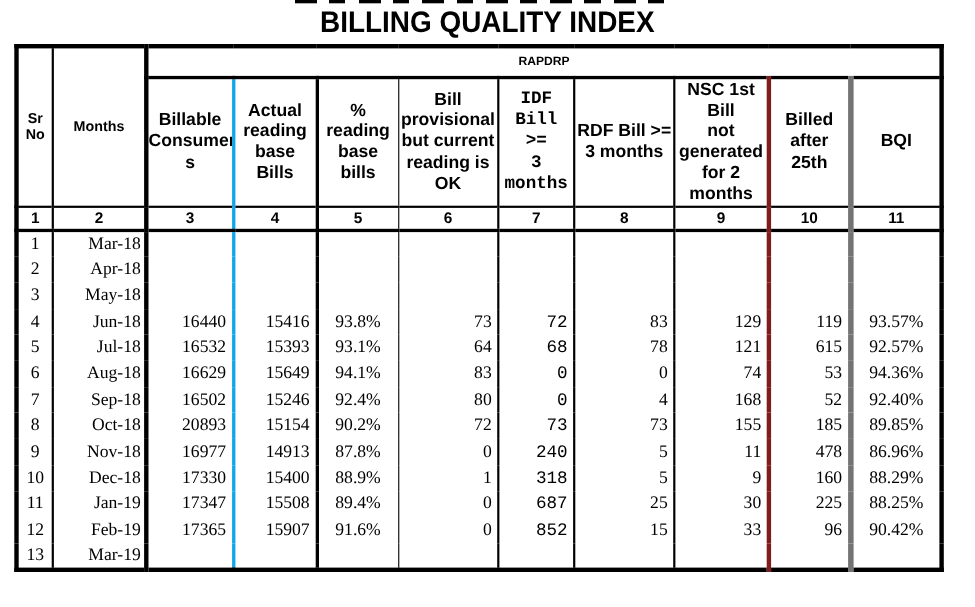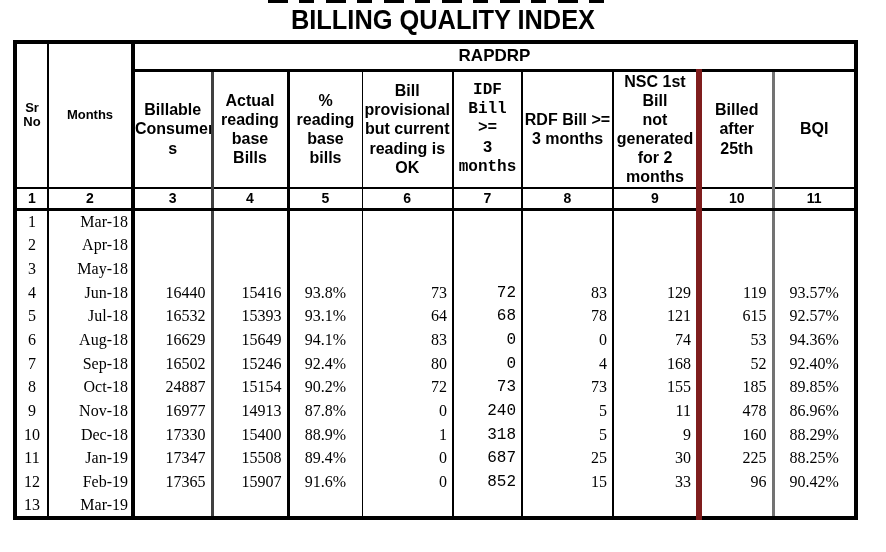--- a/index.html
+++ b/index.html
@@ -19,35 +19,35 @@
   }
   table{
     border-collapse:collapse;table-layout:fixed;
     margin:4px 0 0 13px;width:845px;
     border:4px solid #000;
   }
   th,td{padding:0;vertical-align:middle;overflow:hidden;}
   
   .c1{border-right:2px solid #000;}
   .c2{border-right:4px solid #000;}
-  .c3{border-right:3px solid #404040;margin-top:48px;}
+  .c3{border-right:3px solid #0ea5e9;margin-top:48px;}
   .c4{border-right:3px solid #000;}
   .c5{border-right:1px solid #000;}
   .c6{border-right:2px solid #000;}
   .c7{border-right:2px solid #000;font-family:Liberation Mono, monospace;}
   .c8{border-right:2px solid #000;}
-  .c9{border-right:6px solid #7f1d1d;margin-left:15px;}
-  .c10{border-right:3px solid #737373;}
+  .c9{border-right:4px solid #7f1d1d;margin-left:15px;}
+  .c10{border-right:5px solid #737373;}
   
   tr.r1{height:28px;}
   tr.r2{height:96px;}
   tr.r3{height:22px;}
   th{font-weight:bold;text-align:center;}
   th.big{font-size:13px;line-height:1.1;white-space:pre-line;}
-  th.rapdrp{font-size:17px;border-bottom:3px solid #000;}
+  th.rapdrp{font-size:11px;border-bottom:3px solid #000;}
   th.colhead{font-size:16px;line-height:1.2;white-space:pre-line;}
   tr.r3 td{
     border-top:2px solid #000;border-bottom:3px solid #000;
     font-weight:bold;font-size:14px;text-align:center;
     font-family:"Liberation Sans",sans-serif;
   }
   
   tbody tr{height:23.7px;}
   tbody td{
     font-family:"Liberation Serif",serif;font-size:16px;
@@ -216,21 +216,21 @@
         <td class="c6">80</td>
         <td class="c7">0</td>
         <td class="c8">4</td>
         <td class="c9">168</td>
         <td class="c10">52</td>
         <td class="c11">92.40%</td>
       </tr>
       <tr>
         <td class="c1">8</td>
         <td class="c2">Oct-18</td>
-        <td class="c3">24887</td>
+        <td class="c3">20893</td>
         <td class="c4">15154</td>
         <td class="c5">90.2%</td>
         <td class="c6">72</td>
         <td class="c7">73</td>
         <td class="c8">73</td>
         <td class="c9">155</td>
         <td class="c10">185</td>
         <td class="c11">89.85%</td>
       </tr>
       <tr>

